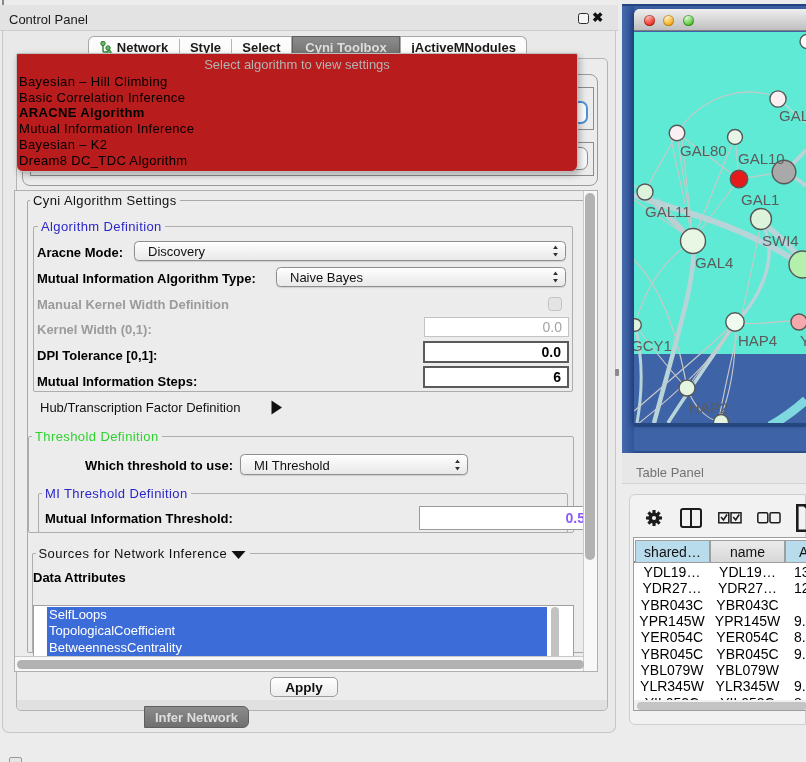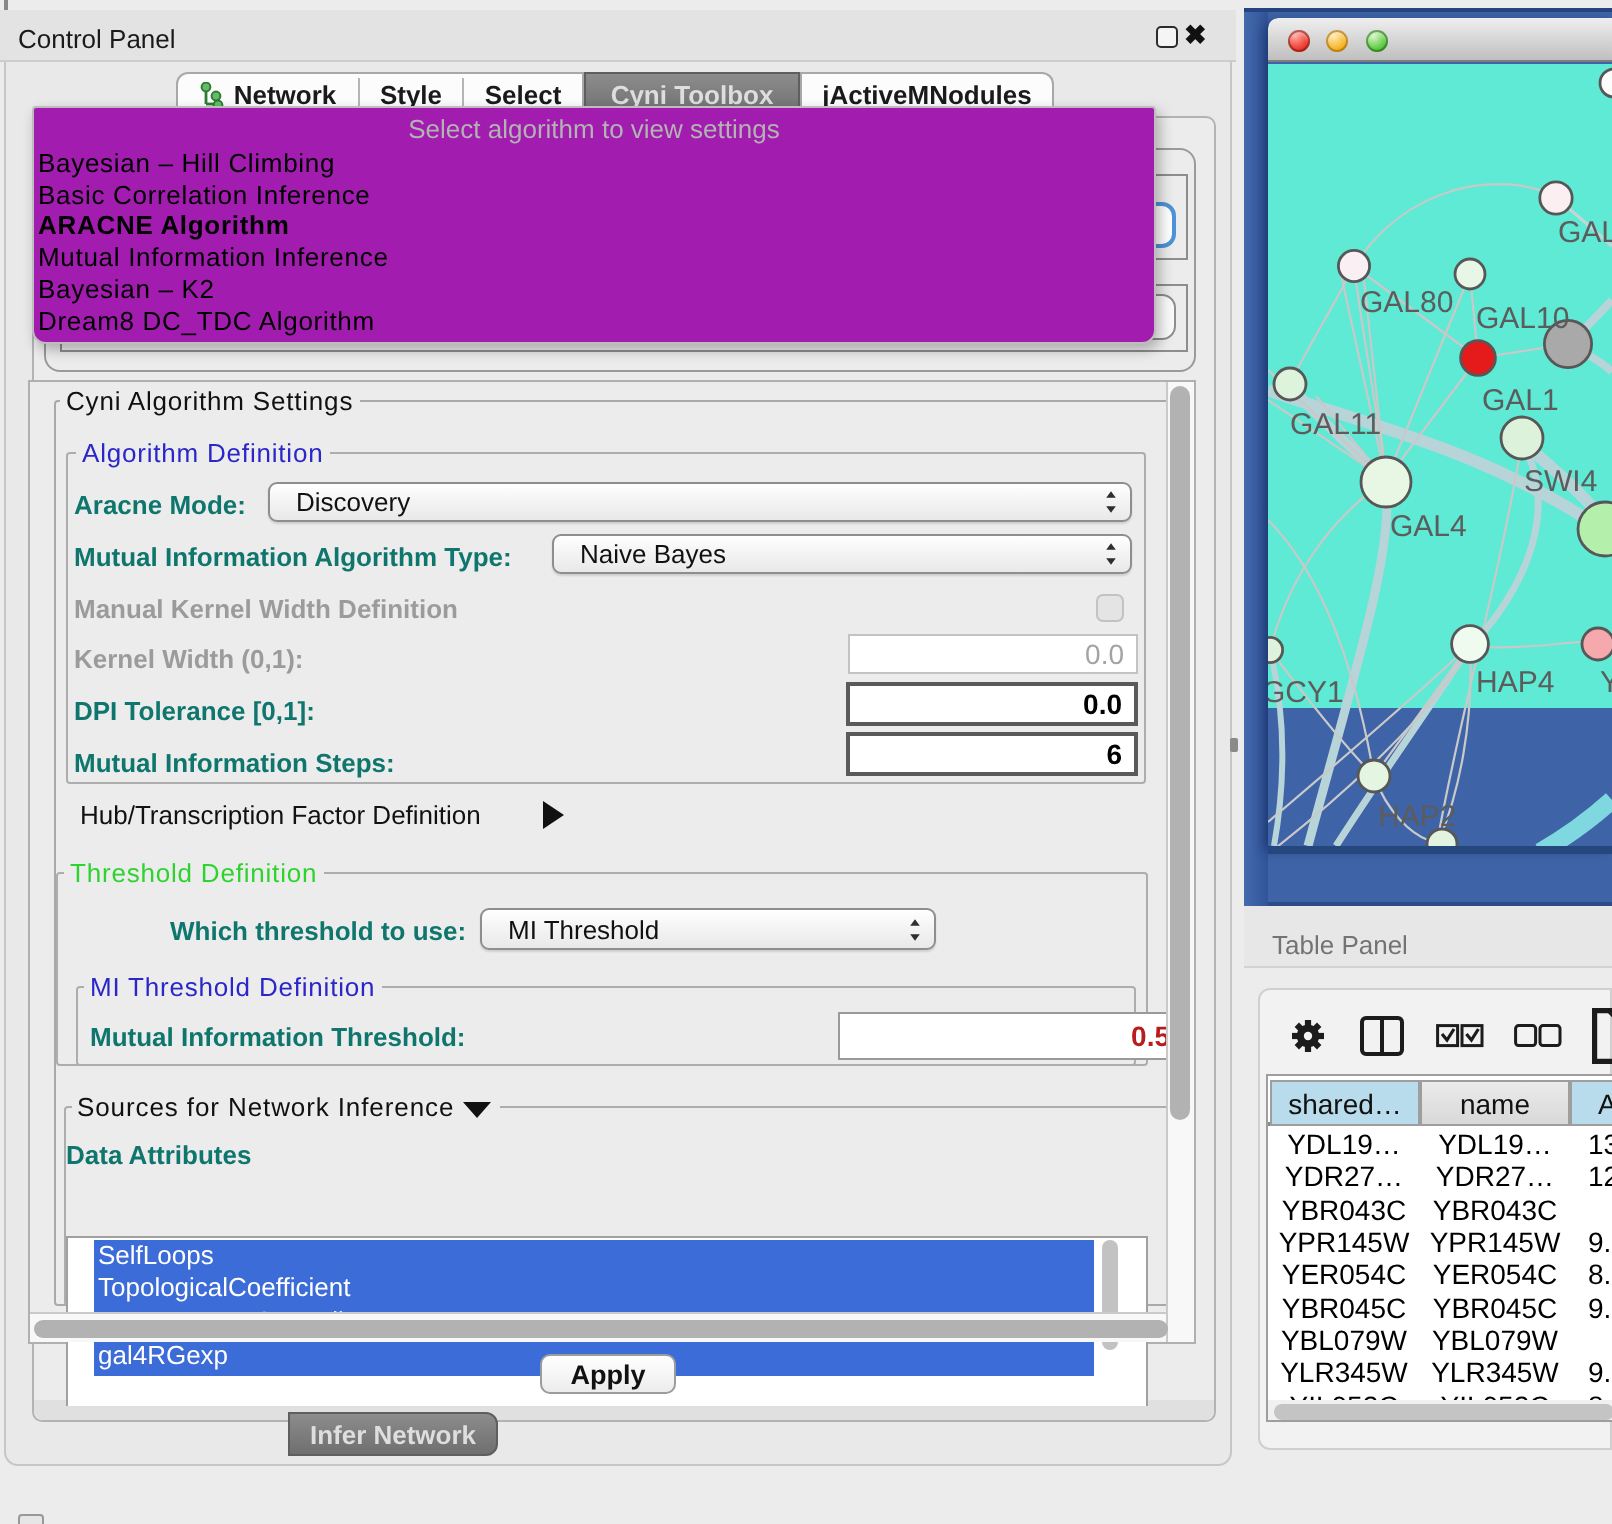--- a/index.html
+++ b/index.html
@@ -6,21 +6,21 @@
 html,body { width:806px; height:762px; overflow:hidden; }
 body { background:#ececec; font-family:"Liberation Sans", sans-serif; position:relative; }
 .abs { position:absolute; }
 .fsl { position:absolute; border:1px solid #adadad; border-radius:2px; }
 .fsl > .lg { position:absolute; top:-8px; background:#ececec; padding:0 3px; font-size:13px; line-height:15px; white-space:nowrap; letter-spacing:0.4px; }
 .combo { position:absolute; border:1px solid #8e8e8e; border-radius:4.5px; background:linear-gradient(#ffffff,#f4f4f4 45%,#e9e9e9); box-shadow:0 1px 1px rgba(0,0,0,0.12); font-size:13px; color:#111; }
 .combo .tx { position:absolute; left:13px; top:50%; transform:translateY(-50%); }
 .combo .ar { position:absolute; right:5px; top:50%; transform:translateY(-50%); width:9px; height:14px; }
 .fld { position:absolute; background:#fff; font-size:14px; font-weight:bold; text-align:right; }
 .fld span { position:absolute; right:6px; top:50%; transform:translateY(-50%); }
-.blab { font-weight:bold; font-size:13px; color:#0f766e; position:absolute; white-space:nowrap; }
+.blab { font-weight:bold; font-size:13px; color:#000000; position:absolute; white-space:nowrap; }
 </style>
 </head>
 <body>
 
 <div class="abs" style="left:2px;top:0;width:2px;height:5px;background:#888;"></div>
 
 <div class="abs" style="left:0;top:5px;width:618px;height:26px;background:#e3e3e3;border-bottom:1px solid #cdcdcd;">
   <div class="abs" style="left:9px;top:6.5px;font-size:13px;color:#1a1a1a;">Control Panel</div>
   <div class="abs" style="left:578px;top:8px;width:11px;height:11px;border:1.6px solid #2c2c2c;border-radius:2.5px;background:#f5f5f5;"></div>
   <div class="abs" style="left:592px;top:4px;font-size:13.5px;font-weight:bold;color:#111;">✖</div>
@@ -50,21 +50,21 @@
   <div style="background:linear-gradient(#8c8c8c,#6f6f6f);color:#dedede;border:1px solid #5f5f5f;border-bottom:none;display:flex;align-items:center;justify-content:center;width:108px;height:22px;">Cyni Toolbox</div>
   <div style="background:#fcfcfc;border:1px solid #a8a8a8;border-bottom:none;border-radius:0 6px 0 0;display:flex;align-items:center;justify-content:center;width:127px;height:22px;">jActiveMNodules</div>
 </div>
 
 <div class="abs" style="left:22px;top:74px;width:576px;height:112px;background:#ececec;border:1px solid #9a9a9a;border-radius:8px;"></div>
 <div class="abs" style="left:30px;top:87px;width:564px;height:43px;border:1px solid #8d8d8d;"></div>
 <div class="abs" style="left:36px;top:101px;width:552px;height:23px;background:#fff;border:2.5px solid #4e93d8;border-radius:7px;"></div>
 <div class="abs" style="left:30px;top:142px;width:564px;height:34px;border:1px solid #8d8d8d;"></div>
 <div class="abs" style="left:36px;top:147px;width:552px;height:23px;background:#fafafa;border:1px solid #8d8d8d;border-radius:7px;"></div>
 
-<div class="abs" style="left:16px;top:53px;width:562px;height:119px;background:#a21caf;border:1px solid #bdbdbd;border-radius:2px 2px 7px 7px;box-shadow:2px 3px 7px rgba(0,0,0,0.28);">
+<div class="abs" style="left:16px;top:53px;width:562px;height:119px;background:#b91c1c;border:1px solid #bdbdbd;border-radius:2px 2px 7px 7px;box-shadow:2px 3px 7px rgba(0,0,0,0.28);">
   <div style="height:20px;text-align:center;font-size:13px;color:#b3b3b3;line-height:22px;">Select algorithm to view settings</div>
   <div style="font-size:13px;color:#000;line-height:15.7px;padding-left:2px;letter-spacing:0.35px;">
     <div>Bayesian – Hill Climbing</div>
     <div>Basic Correlation Inference</div>
     <div style="font-weight:bold;">ARACNE Algorithm</div>
     <div>Mutual Information Inference</div>
     <div>Bayesian – K2</div>
     <div>Dream8 DC_TDC Algorithm</div>
   </div>
 </div>
@@ -130,34 +130,34 @@
   <svg class="ar" viewBox="0 0 9 14">
       <path d="M4.5 1.6 L6.9 4.9 L2.1 4.9 Z" fill="#2e2e2e"></path>
       <path d="M4.5 12.4 L6.9 9.1 L2.1 9.1 Z" fill="#2e2e2e"></path>
     </svg>
 </div>
 
 <div class="fsl" style="left:38px;top:493px;width:530px;height:40px;padding-left:20px;">
   <div class="lg" style="left:3px;color:#2a26c8;">MI Threshold Definition</div>
 </div>
 <div class="blab" style="left:45px;top:511px;">Mutual Information Threshold:</div>
-<div class="fld" style="left:419px;top:506px;width:173px;height:24px;border:1px solid #9a9a9a;color:#b91c1c;">
+<div class="fld" style="left:419px;top:506px;width:173px;height:24px;border:1px solid #9a9a9a;color:#8b5cf6;">
     <span>0.5</span>
   </div>
 
 <div class="fsl" style="left:31.5px;top:552.5px;width:554px;height:100px;border-bottom:none;">
   <div class="lg" style="left:3px;color:#111;letter-spacing:0.45px;">Sources for Network Inference&nbsp;&nbsp;&nbsp;&nbsp;&nbsp;</div>
 </div>
 <svg class="abs" style="left:231px;top:550px;" width="15" height="10" viewBox="0 0 15 10">
     <path d="M0.5 1 L14.5 1 L7.5 9 Z" fill="#111"></path>
   </svg>
 
 <div class="blab" style="left:33px;top:570px;">Data Attributes</div>
 
-<div class="abs" style="left:33px;top:618px;width:541px;height:85px;background:#fff;border:1px solid #a0a0a0;border-bottom:none;overflow:hidden;">
+<div class="abs" style="left:33px;top:605px;width:541px;height:66px;background:#fff;border:1px solid #a0a0a0;border-bottom:none;overflow:hidden;">
   <div class="abs" style="left:12.5px;top:0.5px;width:500px;height:68px;background:#3c6cd7;"></div>
   <div class="abs" style="left:15px;top:0.5px;font-size:13px;line-height:16.9px;color:#fff;">
     <div>SelfLoops</div>
       <div>TopologicalCoefficient</div>
       <div>BetweennessCentrality</div>
       <div>gal4RGexp</div>
   </div>
   <div class="abs" style="left:516.5px;top:1px;width:8.4px;height:55px;background:#c2c2c2;border-radius:4px;"></div>
 </div>
 

